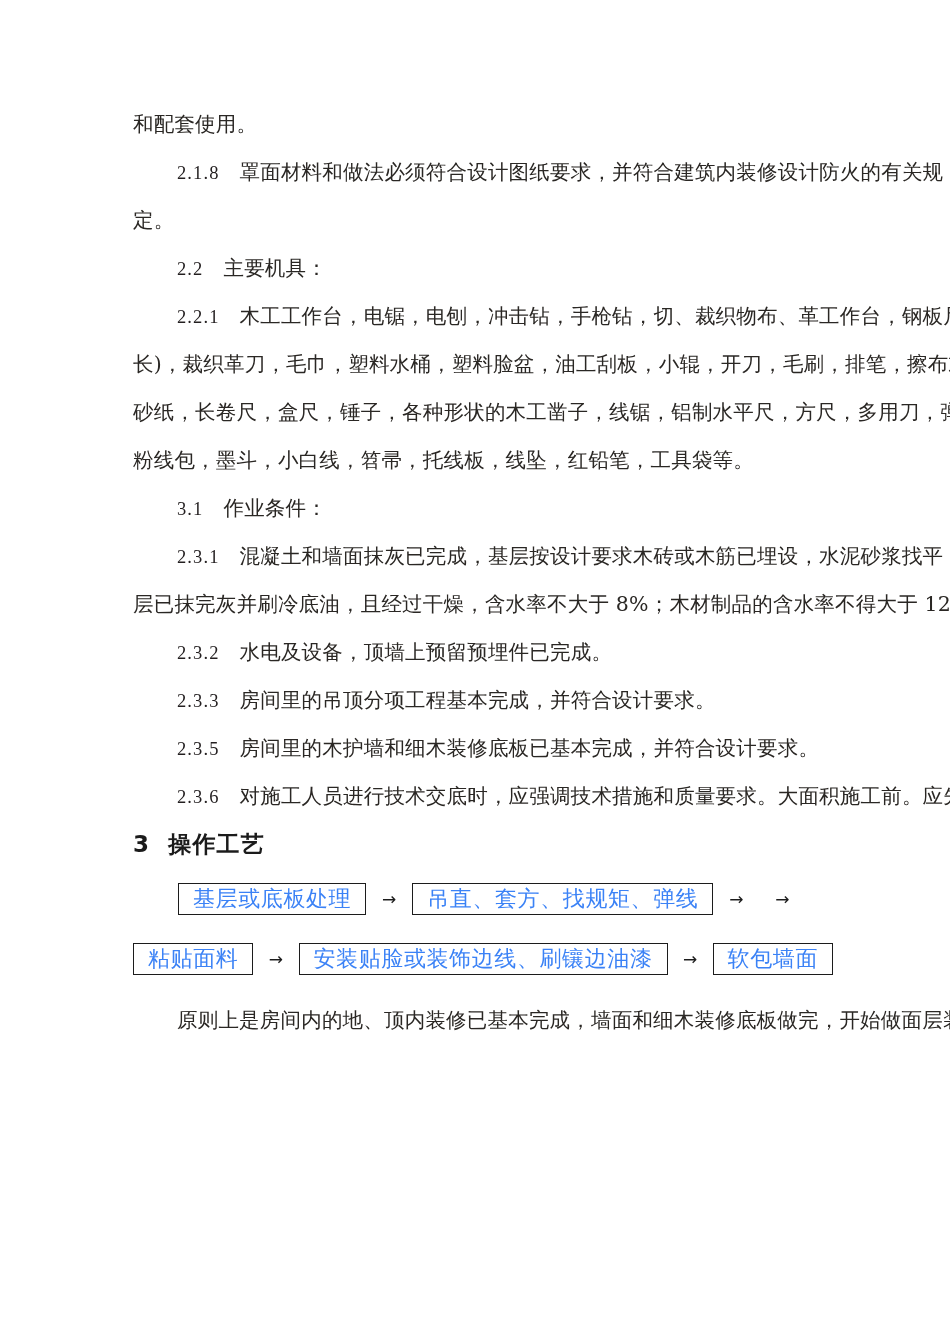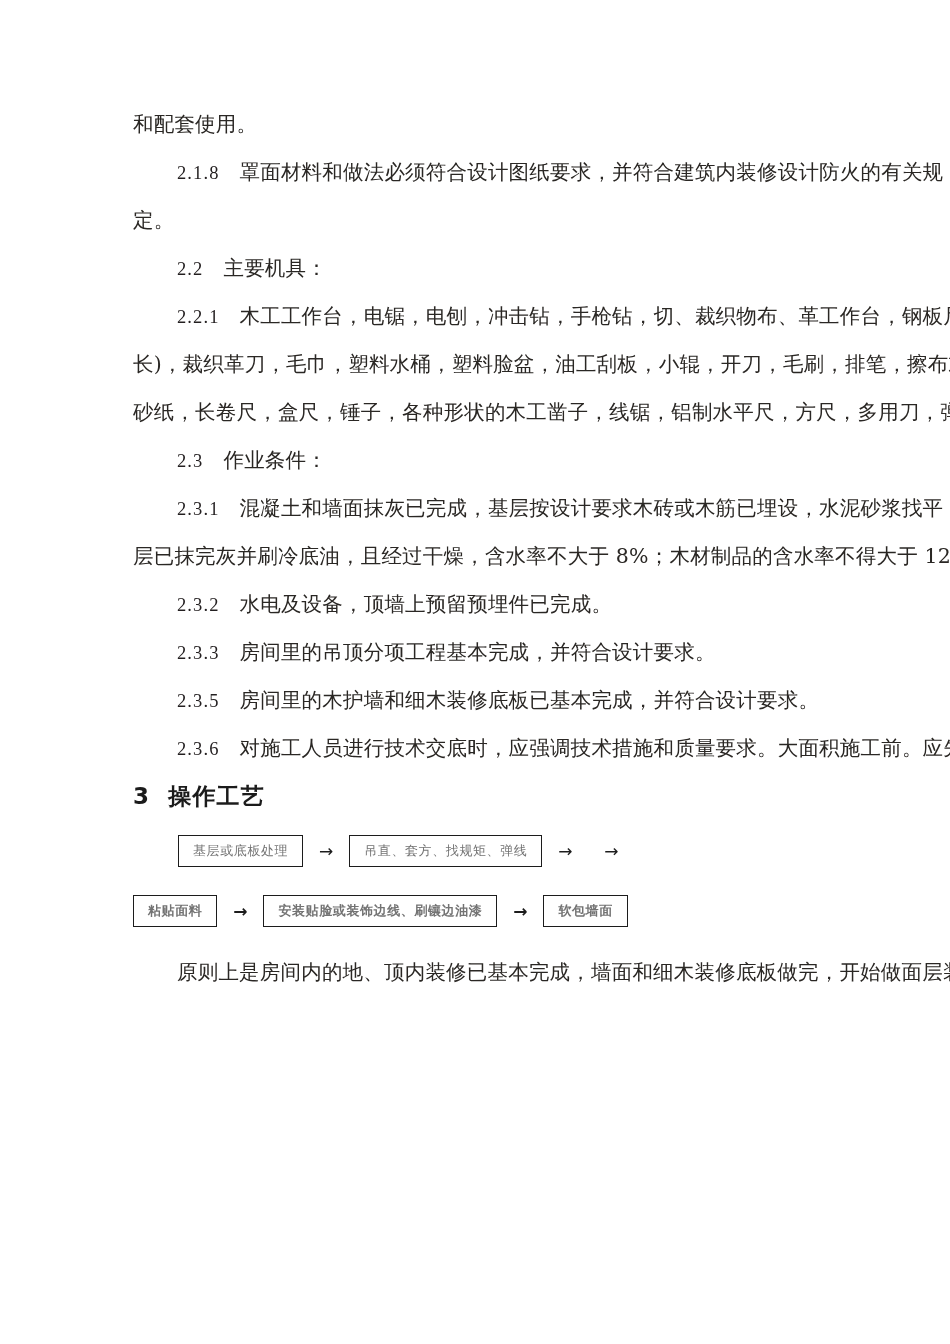--- a/index.html
+++ b/index.html
@@ -57,30 +57,30 @@
   .heading .hnum { margin-right: 18px; }
 
   
   .flow-row {
     height: 46px;
     display: flex;
     align-items: center;
     white-space: nowrap;
   }
   .flow-row.row1 { padding-left: 45px; }
-  .flow-row.row2 { padding-left: 0px; font-weight: bold; }
+  .flow-row.row2 { padding-left: 0px; }
   .flow-box {
     border: 1.6px solid #1c1c1c;
     background: #ffffff;
     font-family: "DejaVu Serif", "Liberation Serif", serif;
-    font-size: 13px;
+    font-size: 22px;
     line-height: 17px;
     padding: 6px 14px 7px 14px;
     letter-spacing: 0.6px;
-    color: #737373;
+    color: #3b82f6;
     text-align: center;
     box-sizing: border-box;
   }
   .flow-arrow {
     display: inline-block;
     width: 46px;
     text-align: center;
     font-family: "DejaVu Sans", "Liberation Sans", sans-serif;
     font-size: 17px;
     color: #1c1c1c;
@@ -116,23 +116,26 @@
     </div>
 
     <div class="line">
       <span>长)，裁织革刀，毛巾，塑料水桶，塑料脸盆，油工刮板，小辊，开刀，毛刷，排笔，擦布或棉丝，</span>
     </div>
 
     <div class="line">
       <span>砂纸，长卷尺，盒尺，锤子，各种形状的木工凿子，线锯，铝制水平尺，方尺，多用刀，弹线用的</span>
     </div>
 
+    <div class="line">
+      <span>粉线包，墨斗，小白线，笤帚，托线板，线坠，红铅笔，工具袋等。</span>
+    </div>
 
     <div class="line indent">
-      <span class="num">2.3</span><span class="gap-md"></span><span>作业条件：</span>
+      <span class="num">3.1</span><span class="gap-md"></span><span>作业条件：</span>
     </div>
 
     <div class="line indent">
       <span class="num">2.3.1</span><span class="gap-md"></span><span>混凝土和墙面抹灰已完成，基层按设计要求木砖或木筋已埋设，水泥砂浆找平</span>
     </div>
 
     <div class="line">
       <span>层已抹完灰并刷冷底油，且经过干燥，含水率不大于 8%；木材制品的含水率不得大于 12%。</span>
     </div>
 

